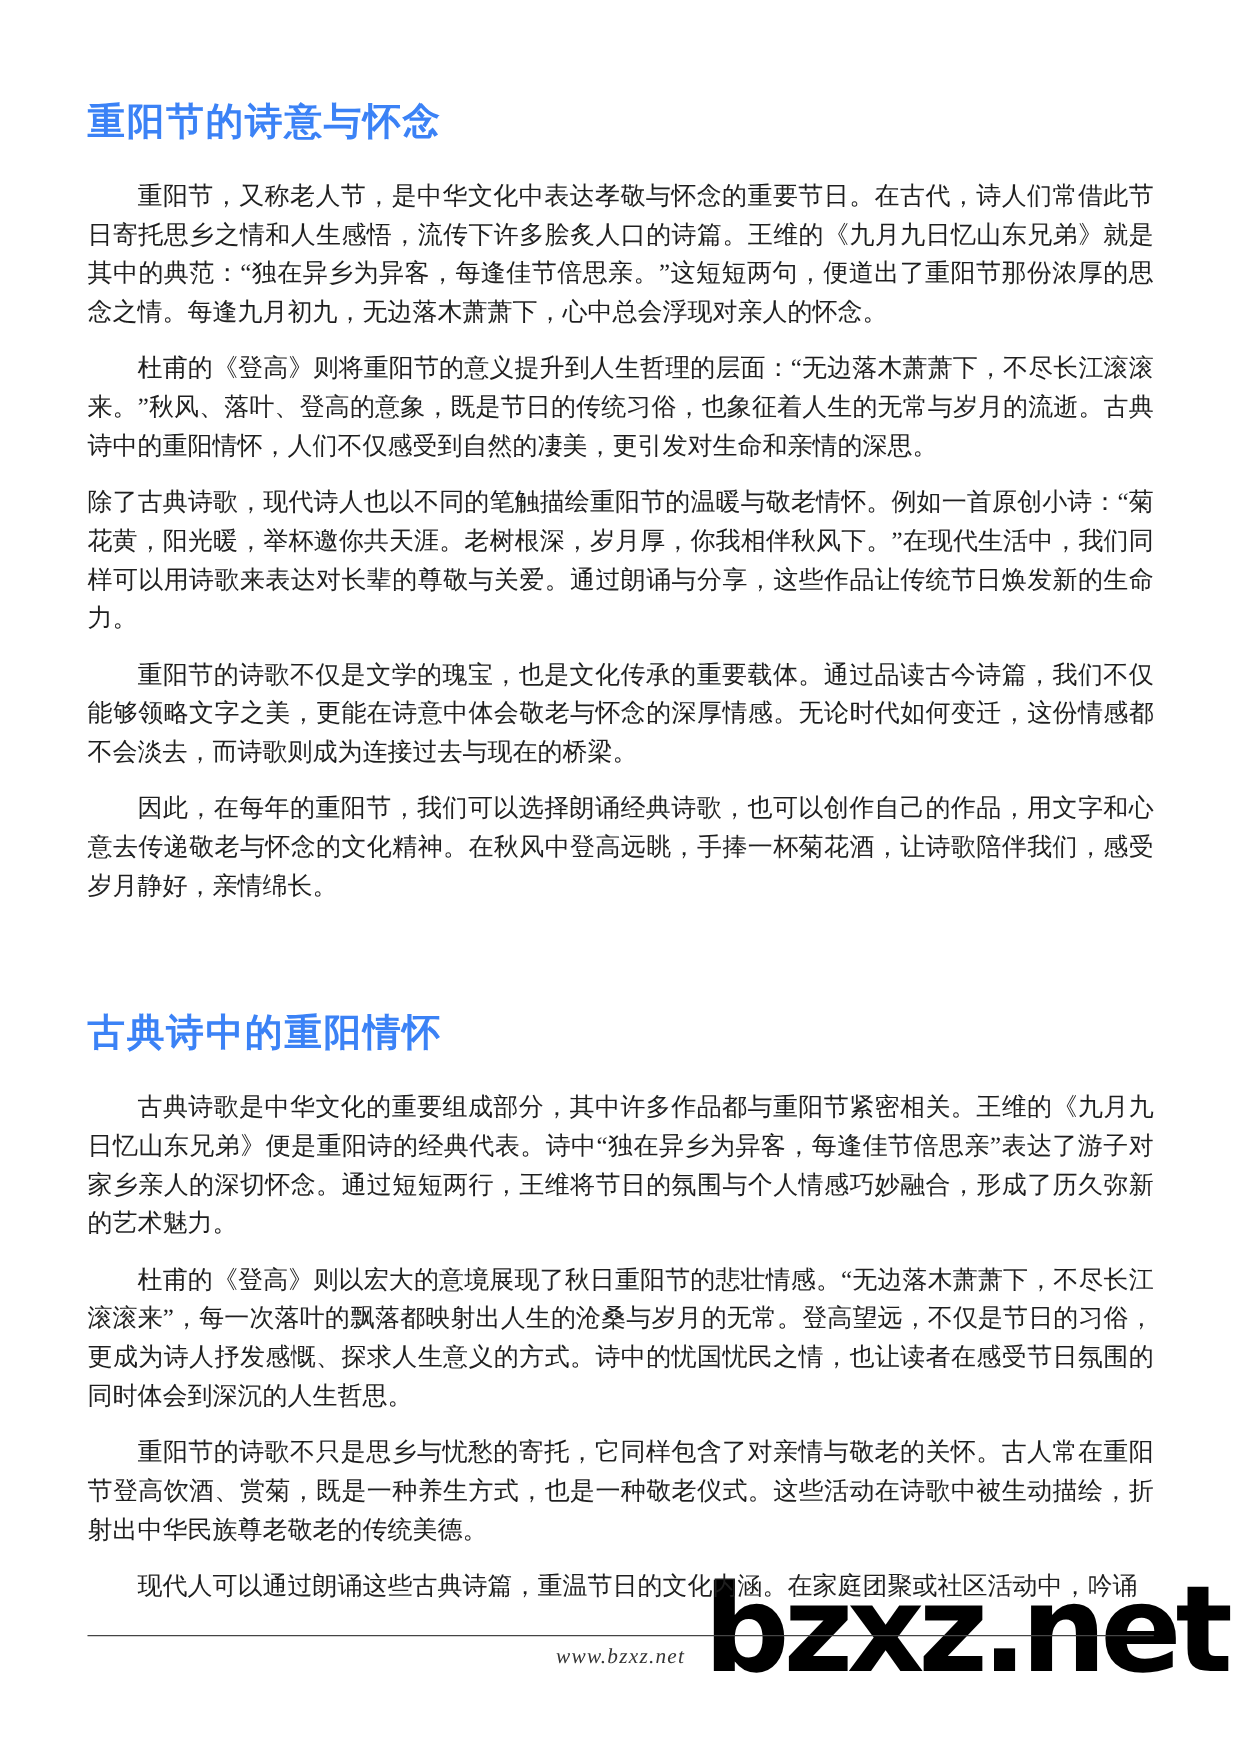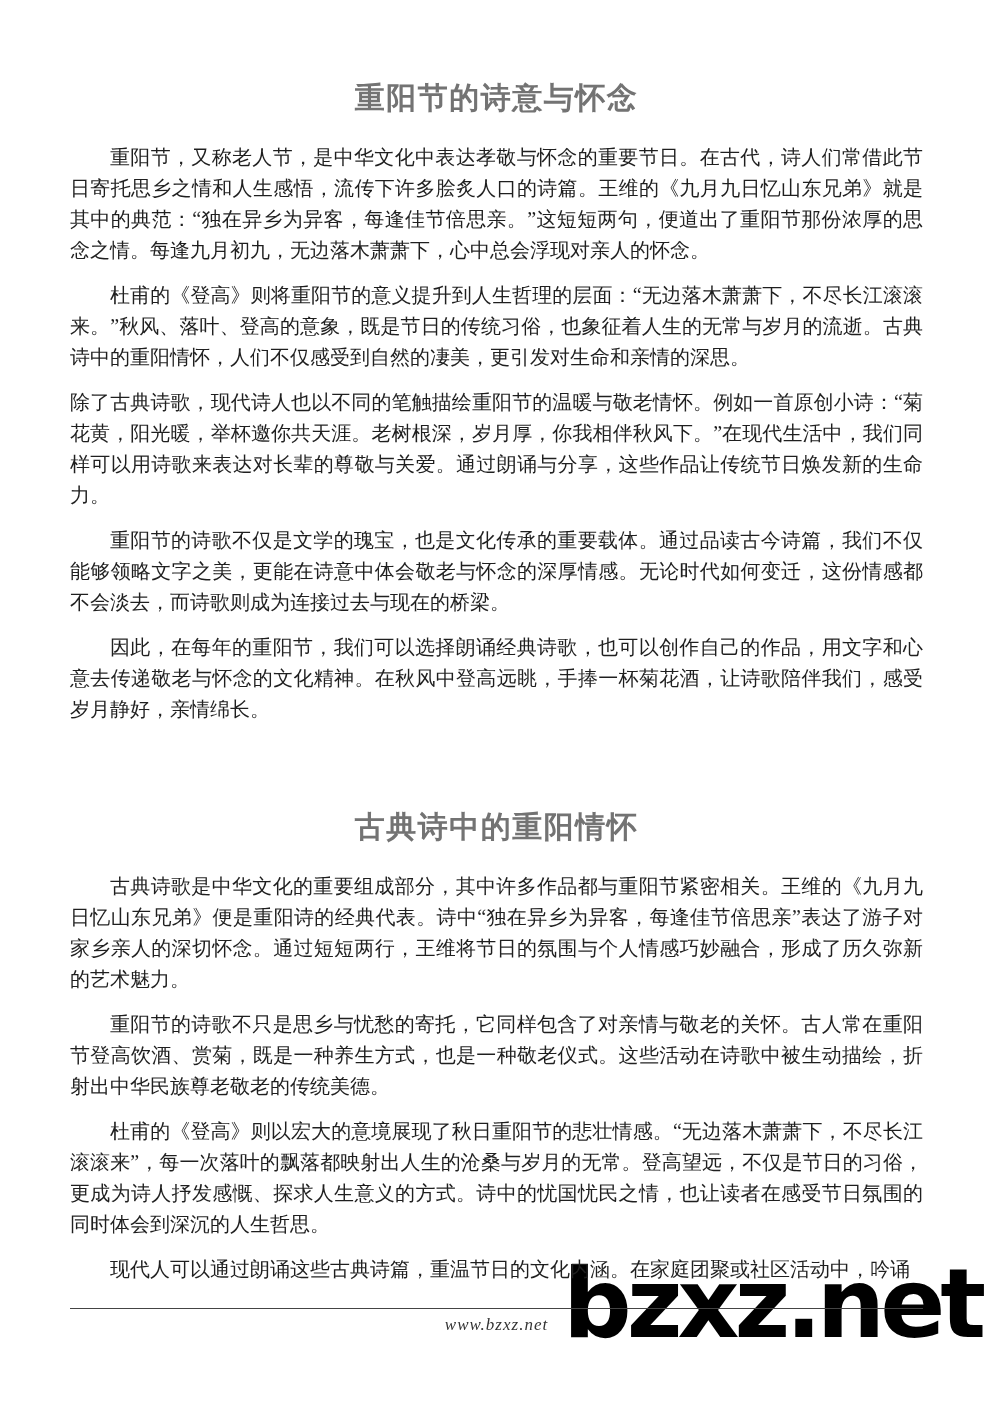--- a/index.html
+++ b/index.html
@@ -17,22 +17,22 @@
     z-index: 1;
     margin: 0 70px;
     padding-top: 80px;
   }
   .article-title {
     font-family: "Liberation Sans", "DejaVu Sans", sans-serif;
     font-weight: bold;
     font-size: 30px;
     line-height: 36px;
     letter-spacing: 1.5px;
-    text-align: center;
-    color: #737373;
+    text-align: left;
+    color: #3b82f6;
     margin: 0 0 26px 0;
   }
   .article-title.second {
     margin-top: 84px;
   }
   p.para {
     margin: 0 0 14px 0;
     font-size: 20px;
     line-height: 31px;
     text-align: justify;
@@ -81,22 +81,22 @@
 
     <p class="para indent">重阳节，又称老人节，是中华文化中表达孝敬与怀念的重要节日。在古代，诗人们常借此节日寄托思乡之情和人生感悟，流传下许多脍炙人口的诗篇。王维的《九月九日忆山东兄弟》就是其中的典范：“独在异乡为异客，每逢佳节倍思亲。”这短短两句，便道出了重阳节那份浓厚的思念之情。每逢九月初九，无边落木萧萧下，心中总会浮现对亲人的怀念。</p>
     <p class="para indent">杜甫的《登高》则将重阳节的意义提升到人生哲理的层面：“无边落木萧萧下，不尽长江滚滚来。”秋风、落叶、登高的意象，既是节日的传统习俗，也象征着人生的无常与岁月的流逝。古典诗中的重阳情怀，人们不仅感受到自然的凄美，更引发对生命和亲情的深思。</p>
     <p class="para">除了古典诗歌，现代诗人也以不同的笔触描绘重阳节的温暖与敬老情怀。例如一首原创小诗：“菊花黄，阳光暖，举杯邀你共天涯。老树根深，岁月厚，你我相伴秋风下。”在现代生活中，我们同样可以用诗歌来表达对长辈的尊敬与关爱。通过朗诵与分享，这些作品让传统节日焕发新的生命力。</p>
     <p class="para indent">重阳节的诗歌不仅是文学的瑰宝，也是文化传承的重要载体。通过品读古今诗篇，我们不仅能够领略文字之美，更能在诗意中体会敬老与怀念的深厚情感。无论时代如何变迁，这份情感都不会淡去，而诗歌则成为连接过去与现在的桥梁。</p>
     <p class="para indent">因此，在每年的重阳节，我们可以选择朗诵经典诗歌，也可以创作自己的作品，用文字和心意去传递敬老与怀念的文化精神。在秋风中登高远眺，手捧一杯菊花酒，让诗歌陪伴我们，感受岁月静好，亲情绵长。</p>
 
     <h1 class="article-title second">古典诗中的重阳情怀</h1>
 
     <p class="para indent">古典诗歌是中华文化的重要组成部分，其中许多作品都与重阳节紧密相关。王维的《九月九日忆山东兄弟》便是重阳诗的经典代表。诗中“独在异乡为异客，每逢佳节倍思亲”表达了游子对家乡亲人的深切怀念。通过短短两行，王维将节日的氛围与个人情感巧妙融合，形成了历久弥新的艺术魅力。</p>
+    <p class="para indent">杜甫的《登高》则以宏大的意境展现了秋日重阳节的悲壮情感。“无边落木萧萧下，不尽长江滚滚来”，每一次落叶的飘落都映射出人生的沧桑与岁月的无常。登高望远，不仅是节日的习俗，更成为诗人抒发感慨、探求人生意义的方式。诗中的忧国忧民之情，也让读者在感受节日氛围的同时体会到深沉的人生哲思。</p>
     <p class="para indent">重阳节的诗歌不只是思乡与忧愁的寄托，它同样包含了对亲情与敬老的关怀。古人常在重阳节登高饮酒、赏菊，既是一种养生方式，也是一种敬老仪式。这些活动在诗歌中被生动描绘，折射出中华民族尊老敬老的传统美德。</p>
-    <p class="para indent">杜甫的《登高》则以宏大的意境展现了秋日重阳节的悲壮情感。“无边落木萧萧下，不尽长江滚滚来”，每一次落叶的飘落都映射出人生的沧桑与岁月的无常。登高望远，不仅是节日的习俗，更成为诗人抒发感慨、探求人生意义的方式。诗中的忧国忧民之情，也让读者在感受节日氛围的同时体会到深沉的人生哲思。</p>
     <p class="para indent">现代人可以通过朗诵这些古典诗篇，重温节日的文化内涵。在家庭团聚或社区活动中，吟诵</p>
 
     <hr class="footer-rule">
 
     <div class="footer-url">www.bzxz.net</div>
 
   </div>
 </div>
 
 </body></html>

